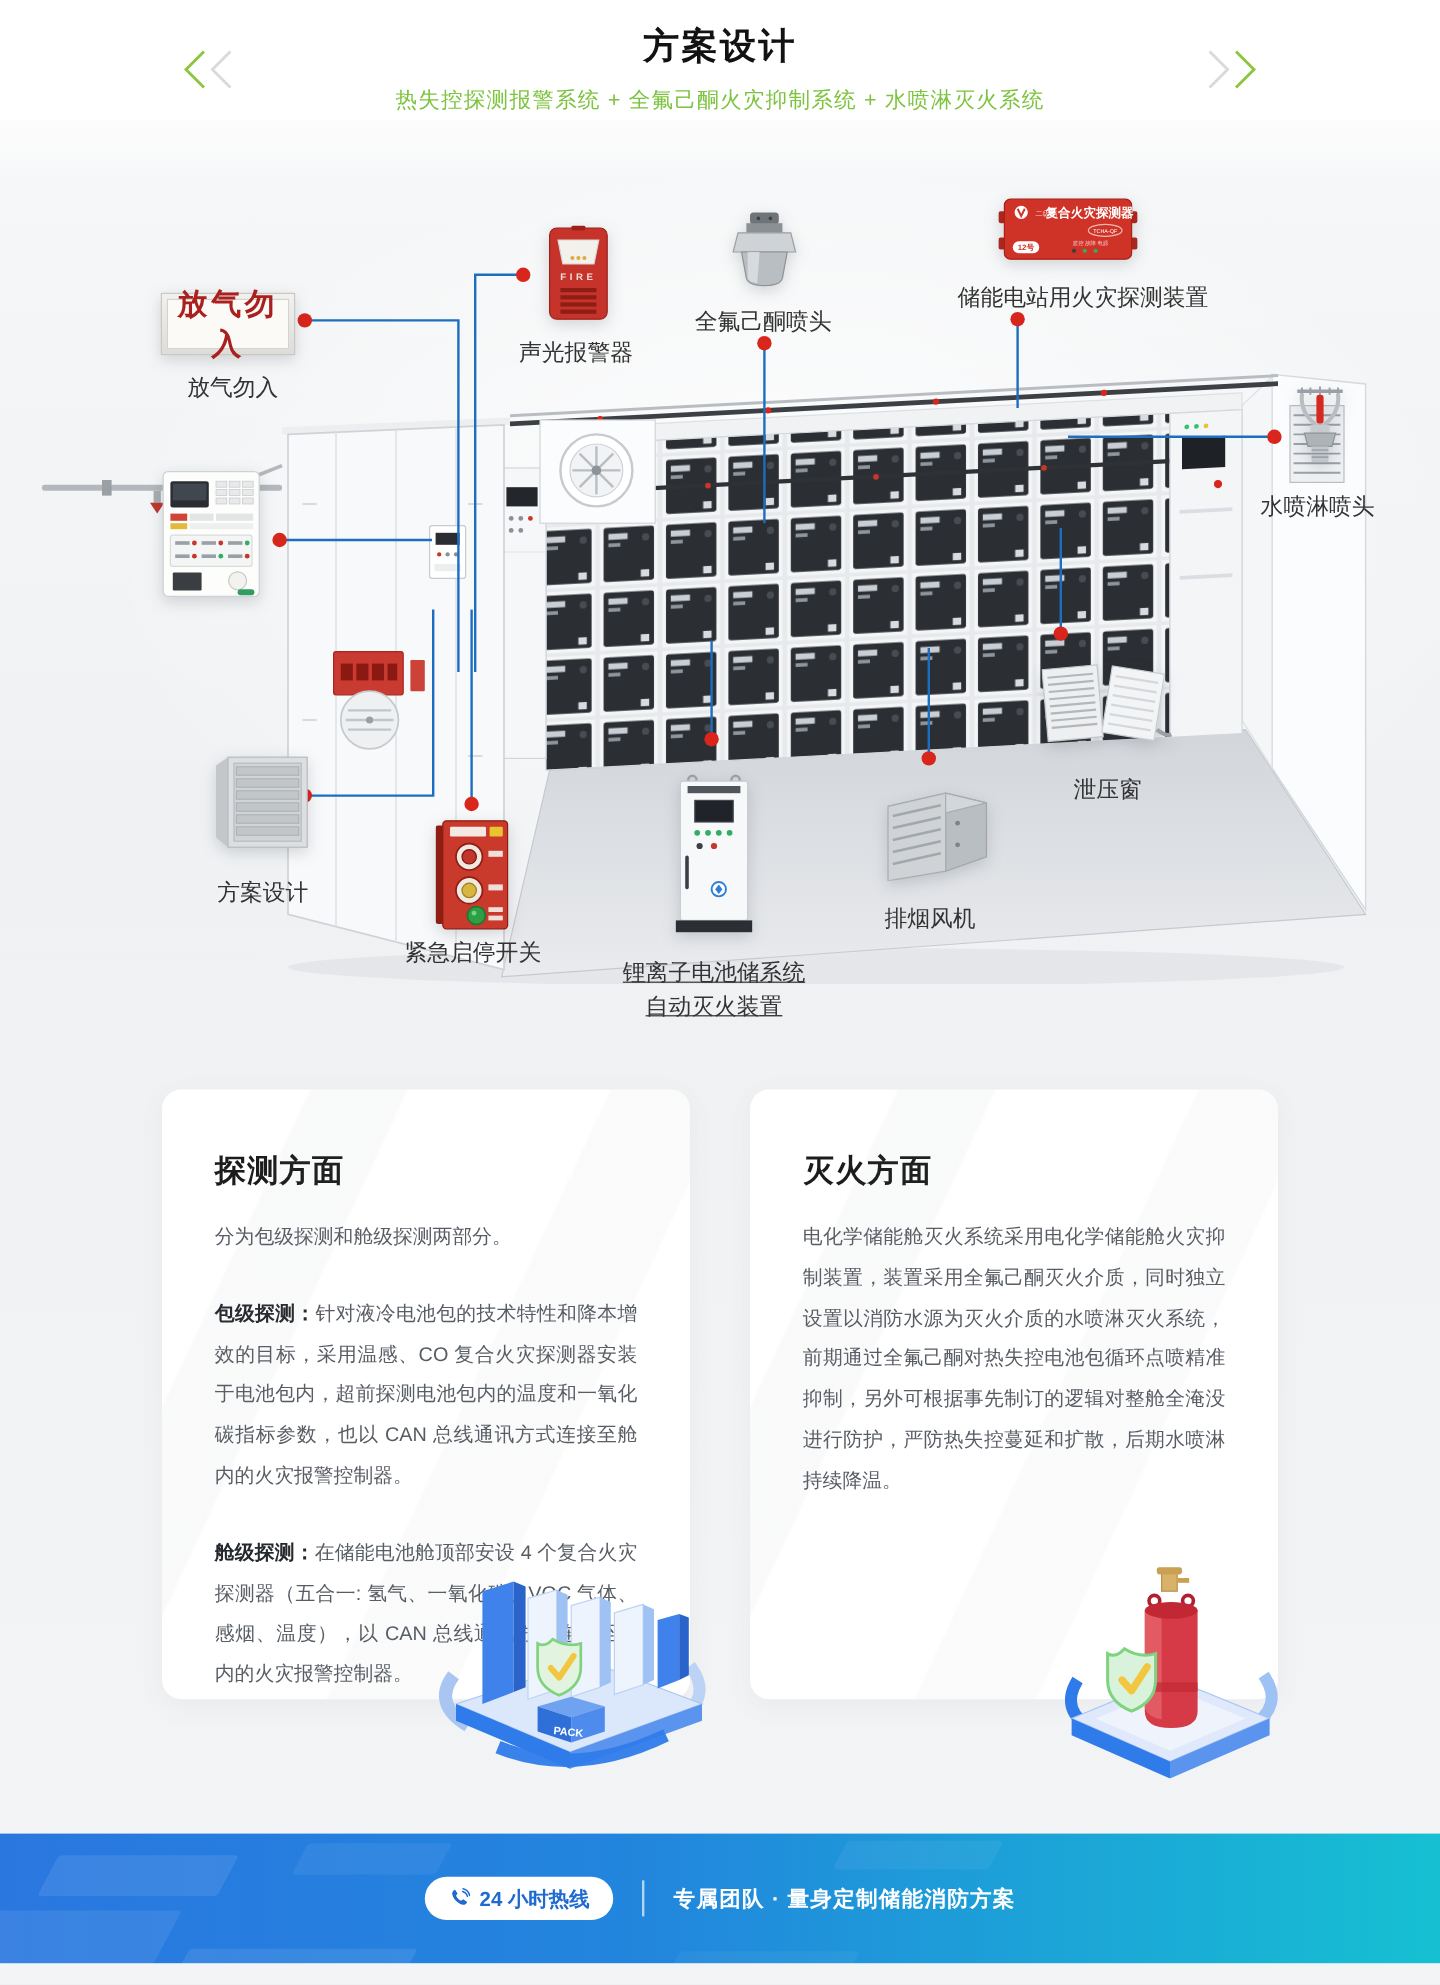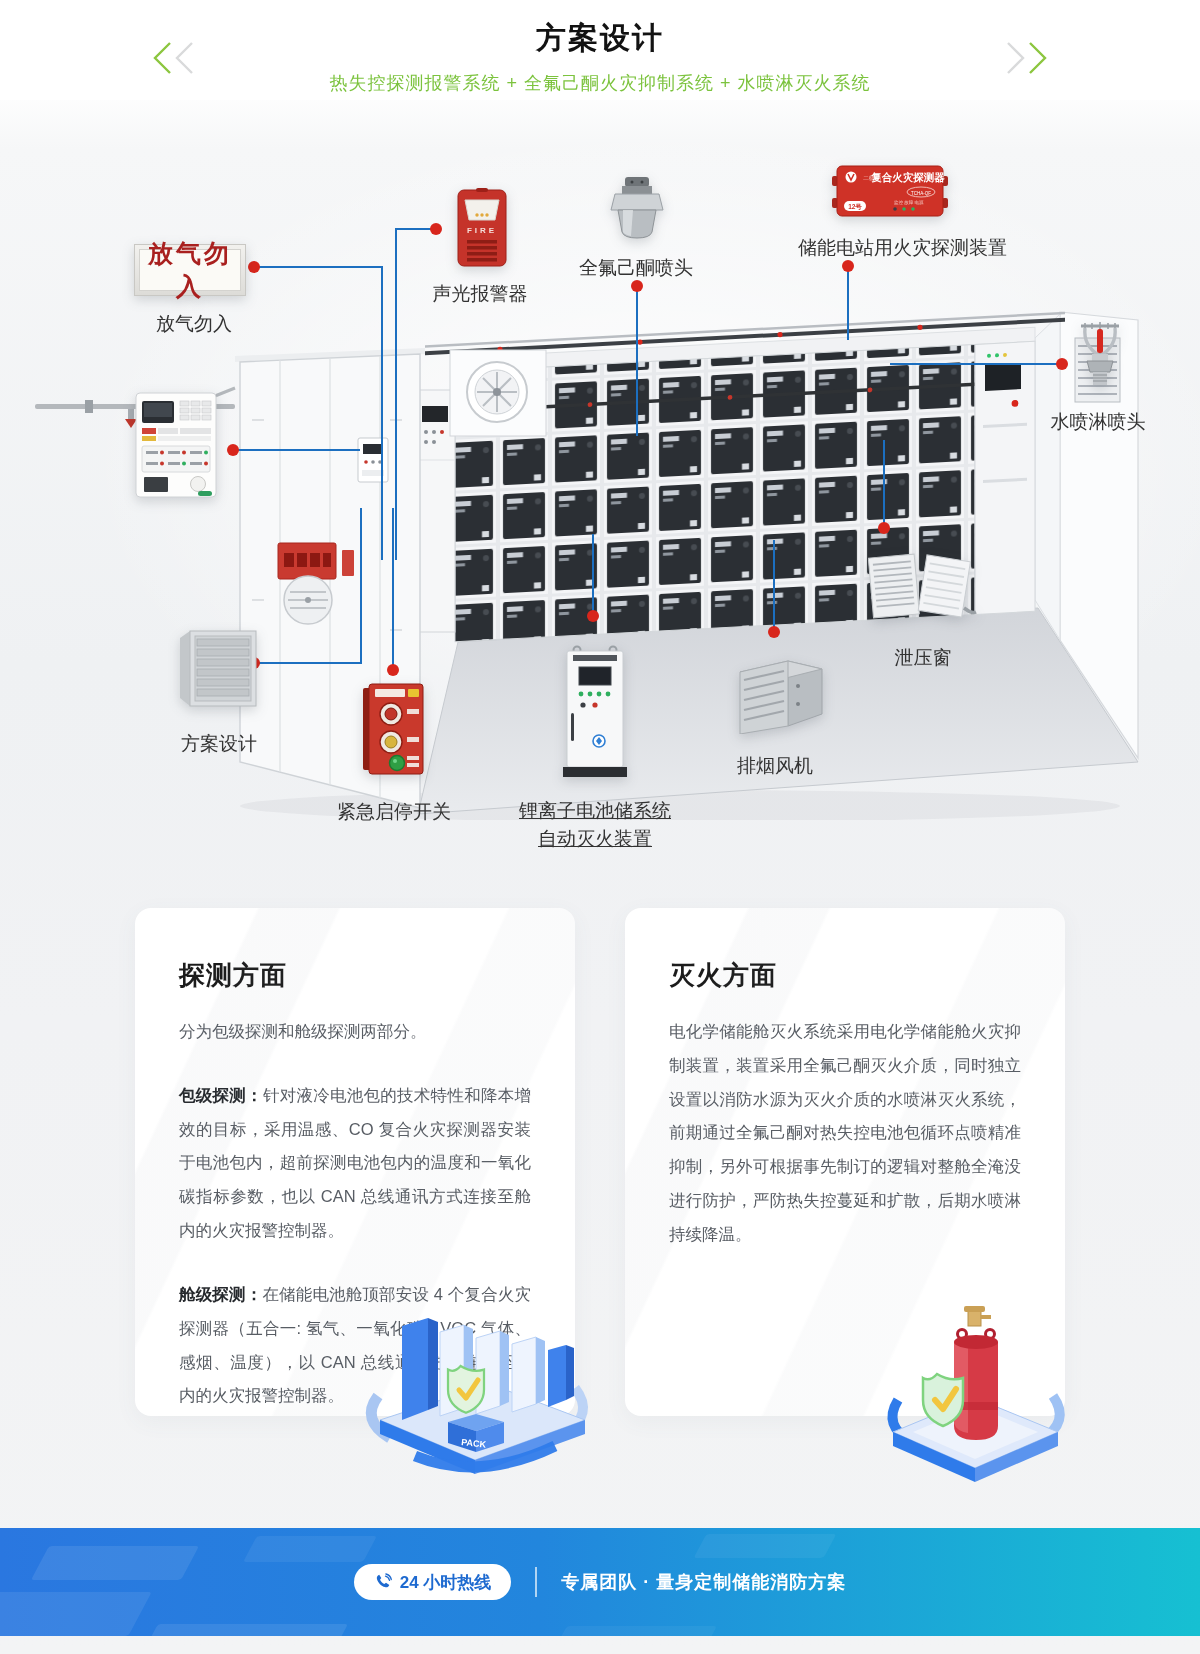--- a/index.html
+++ b/index.html
@@ -373,21 +373,21 @@
         <circle cx="28" cy="32" r="6" fill="#c1352a" stroke="#7d170e"></circle>
         <circle cx="28" cy="60" r="11" fill="#efe9e2" stroke="#8e1d12" stroke-width="1.4"></circle>
         <circle cx="28" cy="60" r="6" fill="#d8b53e" stroke="#9a7d20"></circle>
         <rect x="44" y="27" width="12" height="5" fill="#f0ded8"></rect>
           <rect x="44" y="55" width="12" height="5" fill="#f0ded8"></rect>
         <circle cx="34" cy="81" r="7.5" fill="#2f9e44" stroke="#1d7a30" stroke-width="1.5"></circle>
         <circle cx="32" cy="79" r="2" fill="#6fd488"></circle>
         <rect x="44" y="74" width="12" height="4" fill="#f0ded8"></rect>
           <rect x="44" y="81" width="12" height="4" fill="#f0ded8"></rect>
       </svg>
-      <div class="lbl" style="margin-top:18px;margin-left:-31px;width:124px;">紧急启停开关</div>
+      <div class="lbl" style="margin-top:0;margin-left:-31px;width:124px;">紧急启停开关</div>
     </div>
 
     <div class="comp" style="left:563px;top:545px;width:64px;">
       <svg class="dev" width="64" height="132" viewBox="0 0 64 132">
         <circle cx="14" cy="5" r="3.5" fill="none" stroke="#9aa0a5" stroke-width="2"></circle>
         <circle cx="50" cy="5" r="3.5" fill="none" stroke="#9aa0a5" stroke-width="2"></circle>
         <rect x="4" y="6" width="56" height="116" rx="2" fill="#f7f8f9" stroke="#c9cdd1"></rect>
         <rect x="10" y="10" width="44" height="6" fill="#50555b"></rect>
         <rect x="16" y="22" width="32" height="18" fill="#20242a" stroke="#43484e"></rect>
         <circle cx="18" cy="49" r="2.4" fill="#2faf5f"></circle>

